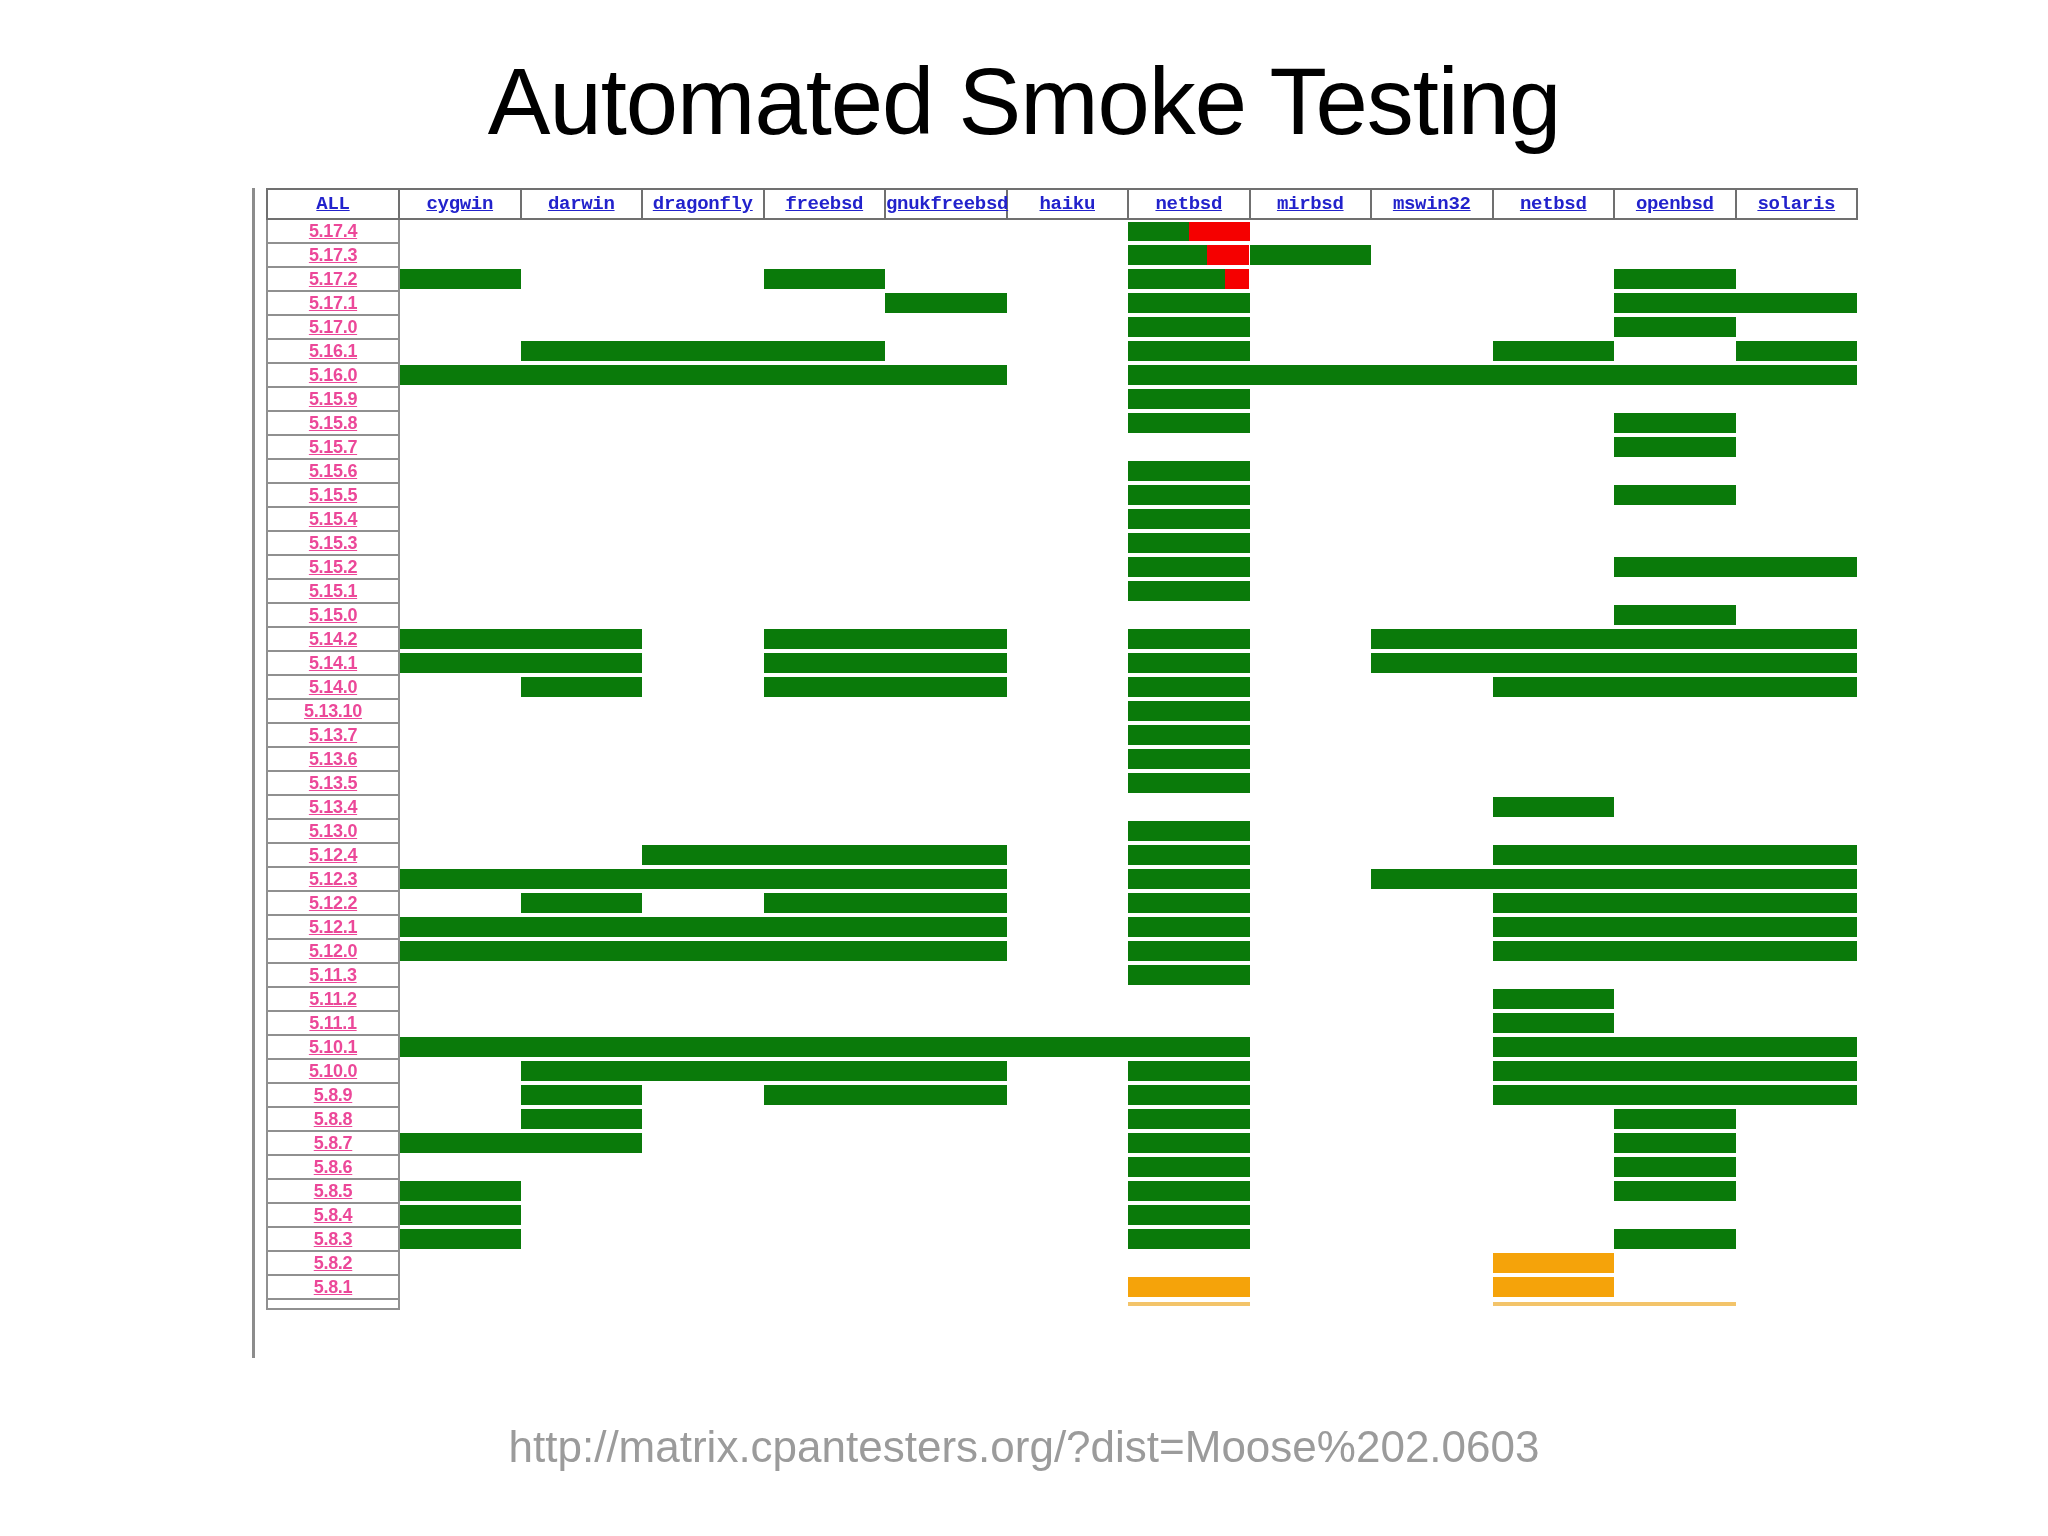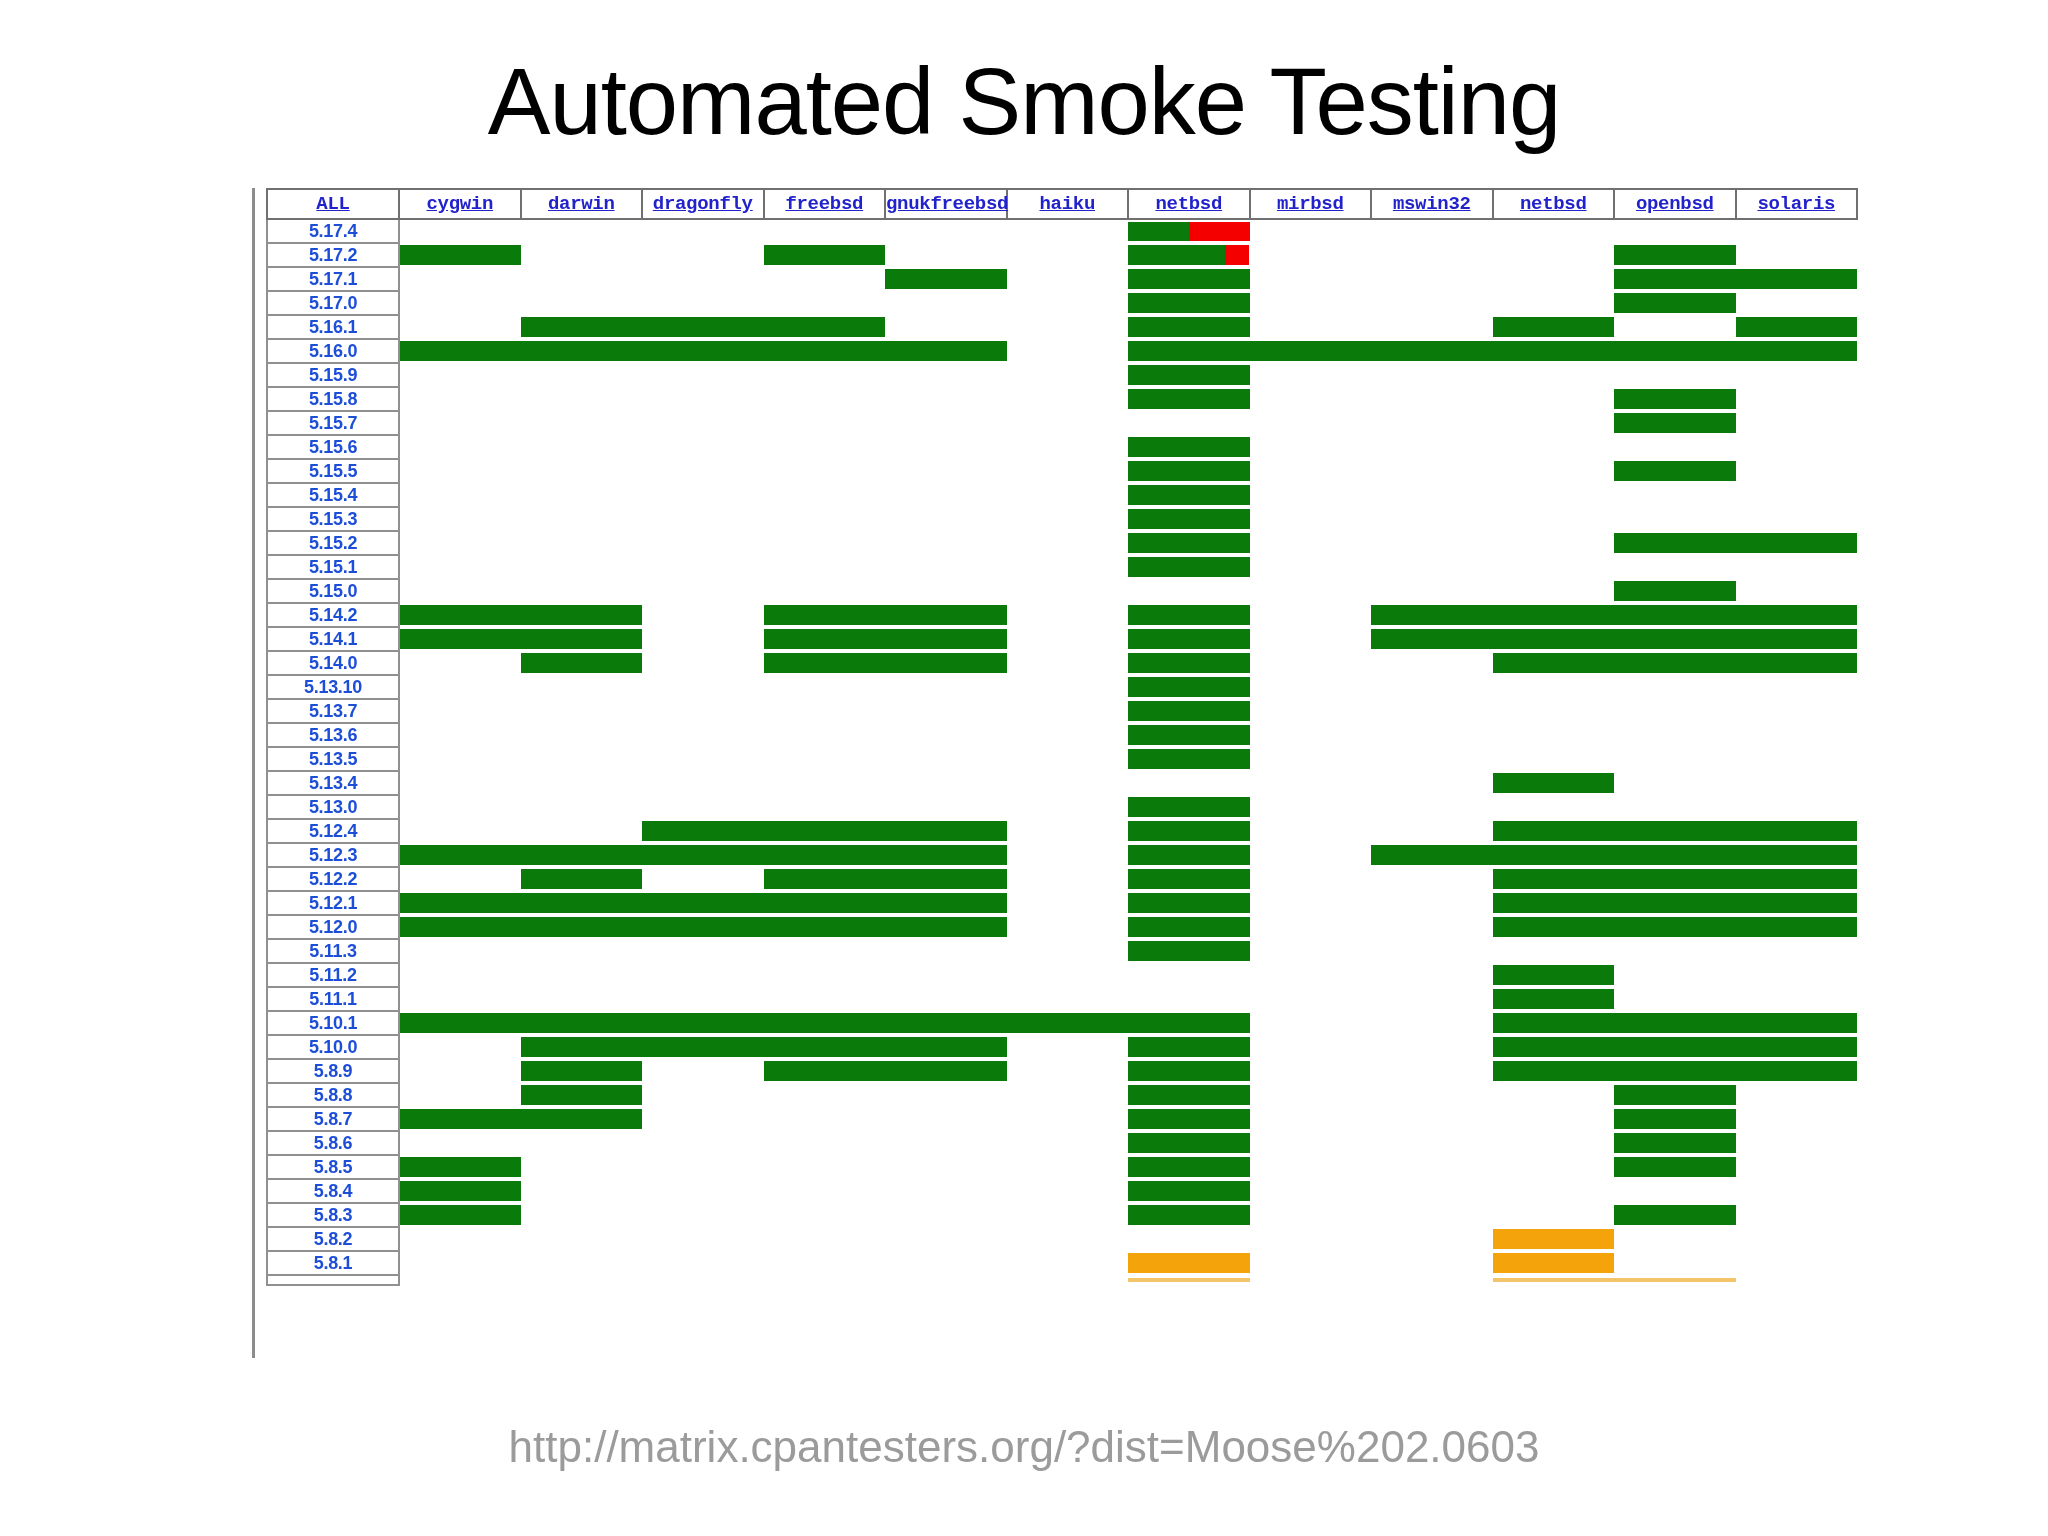--- a/index.html
+++ b/index.html
@@ -72,21 +72,22 @@
     border-left: 2px solid #909090;
     border-right: 2px solid #909090;
     height: 24px;
     text-align: center;
     vertical-align: middle;
     background: #ffffff;
   }
   td.vcell span.vlabel {
     font-size: 18px;
     font-weight: bold;
-    color: #1d4ed8;
+    color: #ec4899;
+    text-decoration: underline;
     font-family: "Liberation Sans", sans-serif;
     letter-spacing: -0.3px;
   }
 
   td.cell {
     height: 24px;
     border: 0;
     position: relative;
     background: #ffffff;
   }
@@ -178,20 +179,44 @@
                 <div class="seg fail" style="width: 50%;"></div>
               </div>
             </td>
             <td class="cell"></td>
             <td class="cell"></td>
             <td class="cell"></td>
             <td class="cell"></td>
             <td class="cell"></td>
           </tr>
           <tr>
+            <td class="vcell"><span class="vlabel">5.17.3</span></td>
+            <td class="cell"></td>
+            <td class="cell"></td>
+            <td class="cell"></td>
+            <td class="cell"></td>
+            <td class="cell"></td>
+            <td class="cell"></td>
+            <td class="cell">
+              <div class="bar">
+                <div class="seg pass" style="width: 65%;"></div>
+                <div class="seg fail" style="width: 35%;"></div>
+              </div>
+            </td>
+            <td class="cell">
+              <div class="bar">
+                <div class="seg pass" style="width: 100%;"></div>
+              </div>
+            </td>
+            <td class="cell"></td>
+            <td class="cell"></td>
+            <td class="cell"></td>
+            <td class="cell"></td>
+          </tr>
+          <tr>
             <td class="vcell"><span class="vlabel">5.17.2</span></td>
             <td class="cell">
               <div class="bar">
                 <div class="seg pass" style="width: 100%;"></div>
               </div>
             </td>
             <td class="cell"></td>
             <td class="cell"></td>
             <td class="cell">
               <div class="bar">

